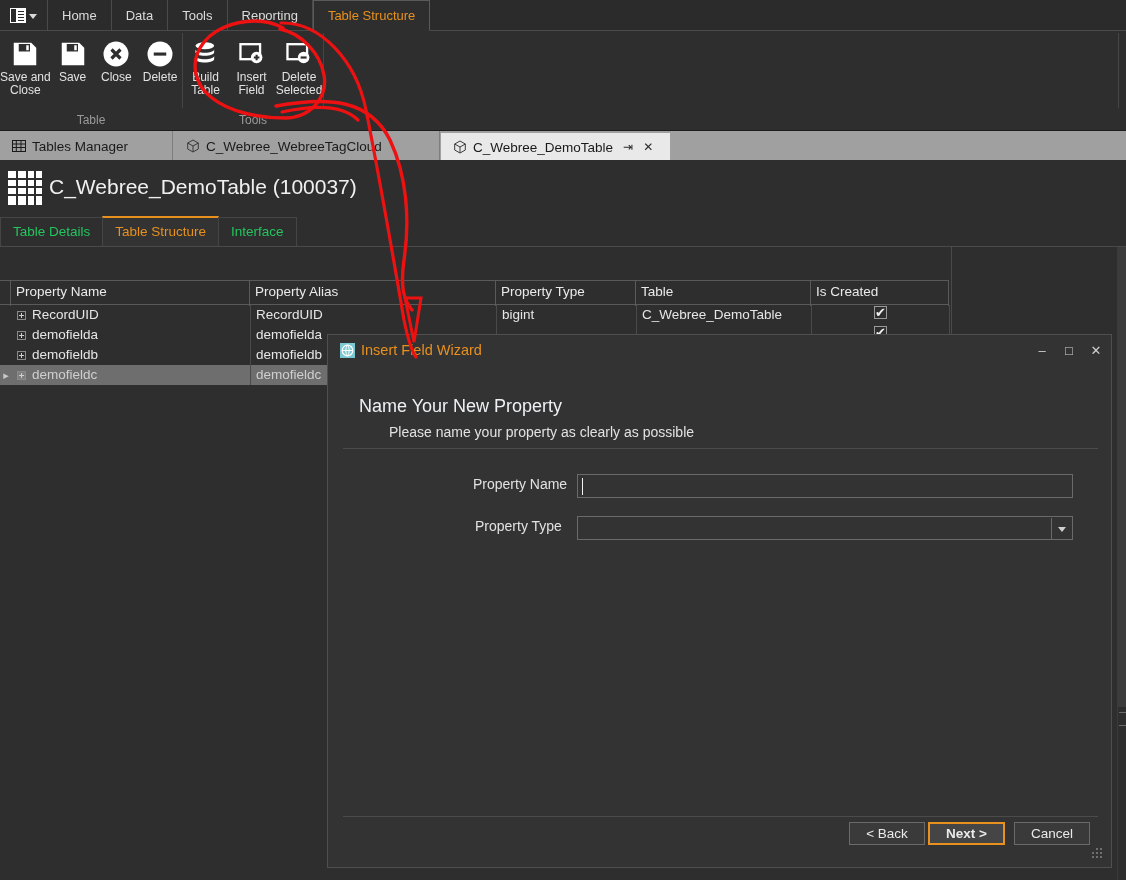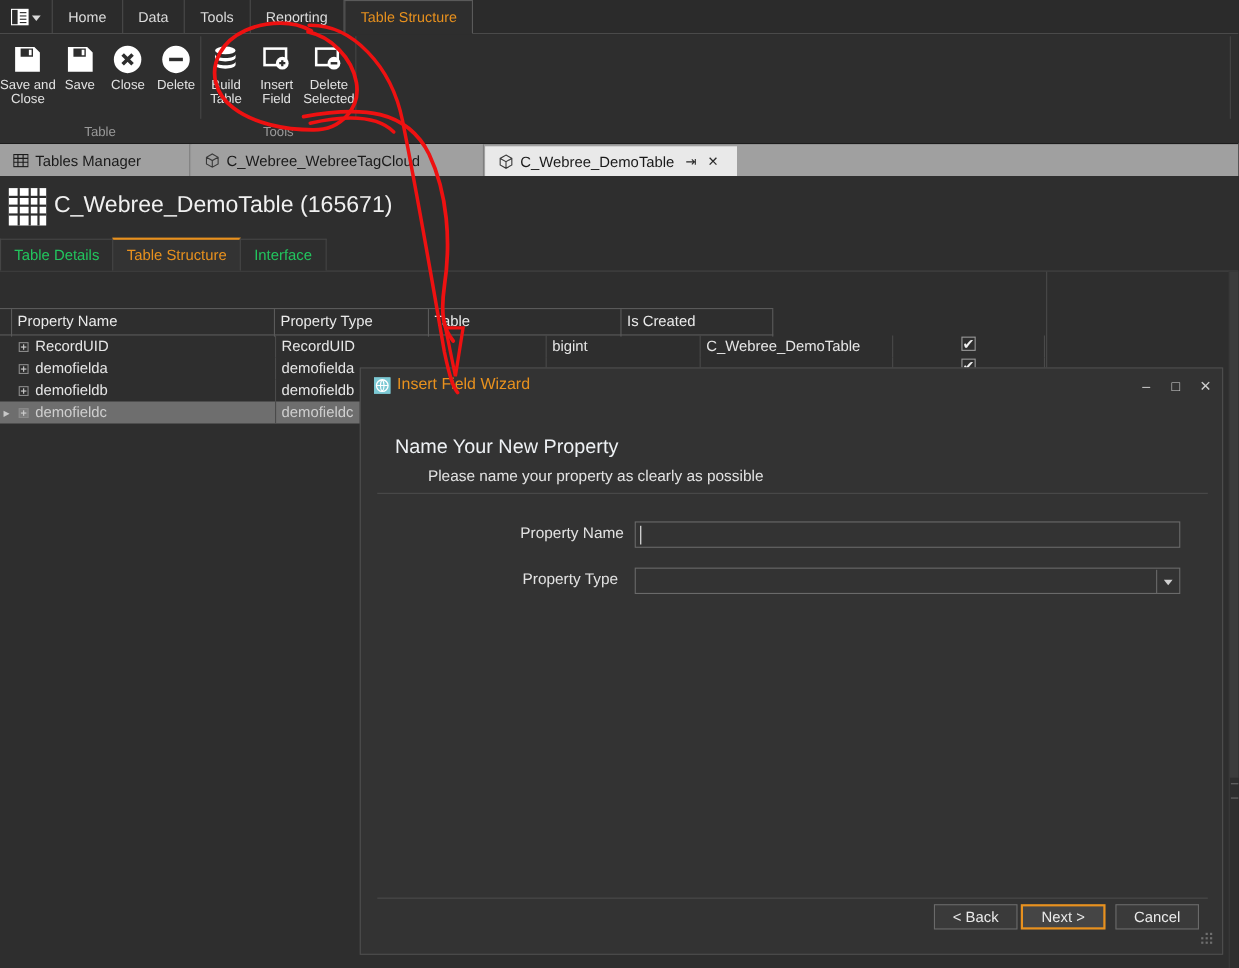--- a/index.html
+++ b/index.html
@@ -260,34 +260,35 @@
 
   <div class="dochdr">
     <div class="grid-ico">
       <i style="left:0;top:7px;width:34px;height:2px;"></i>
       <i style="left:0;top:15px;width:34px;height:2px;"></i>
       <i style="left:0;top:23px;width:34px;height:2px;"></i>
       <i style="left:8px;top:0;width:2px;height:34px;"></i>
       <i style="left:18px;top:0;width:2px;height:34px;"></i>
       <i style="left:26px;top:0;width:2px;height:34px;"></i>
     </div>
-    <div class="doctitle">C_Webree_DemoTable (165671)</div>
+    <div class="doctitle">C_Webree_DemoTable (100037)</div>
     <div class="subtabs">
       <div class="stab">Table Details</div>
       <div class="stab sel">Table Structure</div>
       <div class="stab">Interface</div>
     </div>
   </div>
 
   <div class="gridarea">
     <div class="grid-right-pane"></div>
 
     <div class="hdrrow">
       <div class="hcell" style="width:11px; padding-left:0"></div>
       <div class="hcell" style="width:239px">Property Name</div>
+      <div class="hcell" style="width:246px">Property Alias</div>
       <div class="hcell" style="width:140px">Property Type</div>
       <div class="hcell" style="width:175px">Table</div>
       <div class="hcell" style="width:138px">Is Created</div>
     </div>
 
     <div class="rowsbox">
 
       <div class="grow">
         <div class="rowind"></div>
         <div class="gcell" style="width:239px"><span class="expander"></span><span>RecordUID</span></div>
@@ -371,21 +372,21 @@
     <div class="fld-row" style="left:145px; top:181px; width:600px;">
       <span class="fld-lbl" style="right:auto; left:2px;">Property Type</span>
       <div class="fld-in" style="left:104px; width:496px;">
         <span class="combo-arrow"></span>
       </div>
     </div>
 
     <div class="dlg-rule" style="top:481px"></div>
 
     <div class="dlg-btn" style="left:521px; top:487px; width:76px;">&lt; Back</div>
-    <div class="dlg-btn primary" style="left:600px; top:487px; width:77px;">Next &gt;</div>
+    <div class="dlg-btn primary" style="left:600px; top:487px; width:77px;font-weight:bold;">Next &gt;</div>
     <div class="dlg-btn" style="left:686px; top:487px; width:76px;">Cancel</div>
 
     <div class="grip">
       <i style="left:0;top:4px"></i>
         <i style="left:4px;top:4px"></i>
         <i style="left:8px;top:4px"></i>
       <i style="left:0;top:8px"></i>
         <i style="left:4px;top:8px"></i>
         <i style="left:8px;top:8px"></i>
       <i style="left:4px;top:0"></i>

